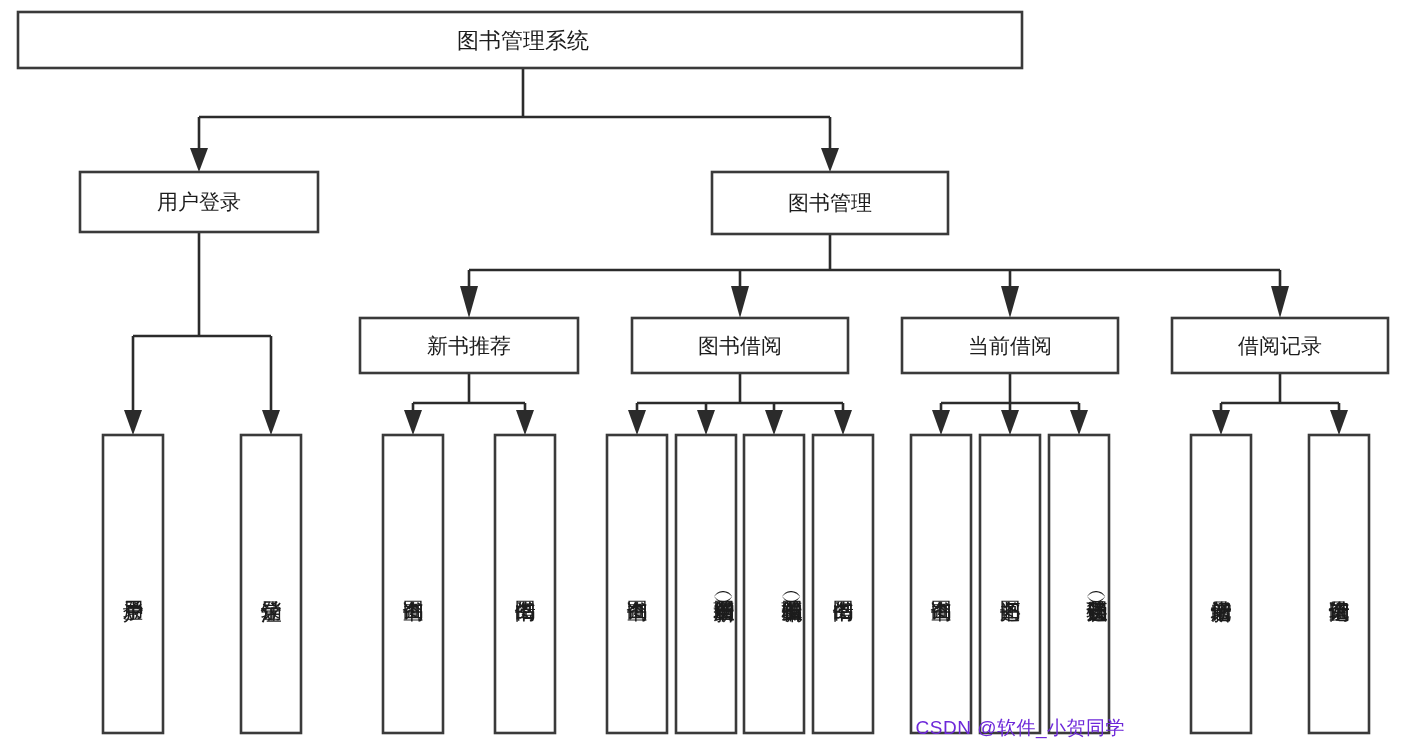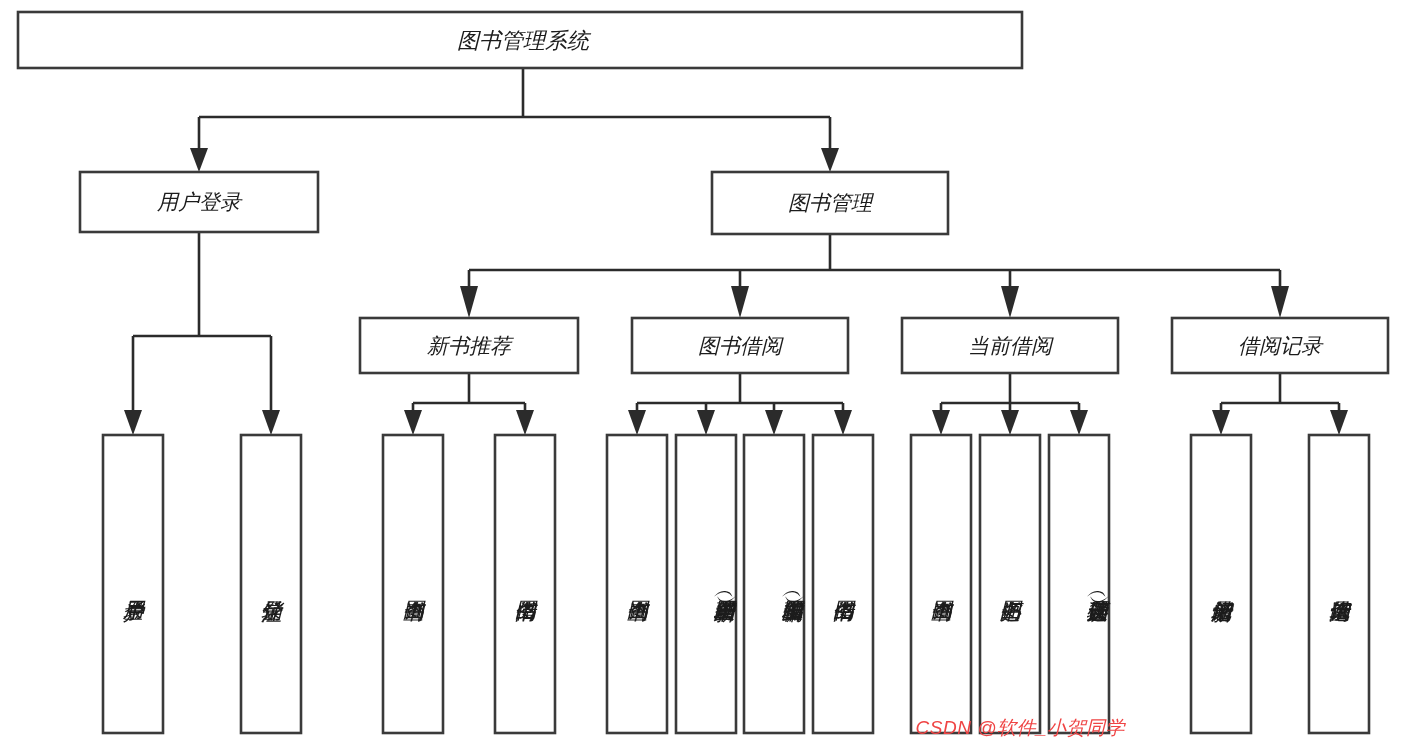--- a/index.html
+++ b/index.html
@@ -13,21 +13,20 @@
     position: relative;
     overflow: hidden;
     font-family: "Liberation Sans", "DejaVu Sans", sans-serif;
   }
   #diagram-root {
     position: absolute;
     left: 0;
     top: 0;
     width: 1135px;
     height: 747px;
-    font-style: italic;
   }
   svg.diagram {
     display: block;
     width: 1405px;
     height: 747px;
   }
   .node-box {
     fill: #ffffff;
     stroke: #3a3a3a;
     stroke-width: 2.6;
@@ -70,21 +69,21 @@
     text-orientation: upright;
     white-space: nowrap;
     pointer-events: none;
   }
   #watermark {
     position: absolute;
     right: 10px;
     bottom: 6px;
     font-family: "Liberation Sans", "DejaVu Sans", sans-serif;
     font-size: 19px;
-    color: #ef4444;
+    color: #6d28d9;
     white-space: nowrap;
     letter-spacing: 0.5px;
   }
 </style>
 </head>
 <body>
 
 <div id="diagram-root">
 
   <svg class="diagram" viewBox="0 0 1405 747" xmlns="http://www.w3.org/2000/svg">

